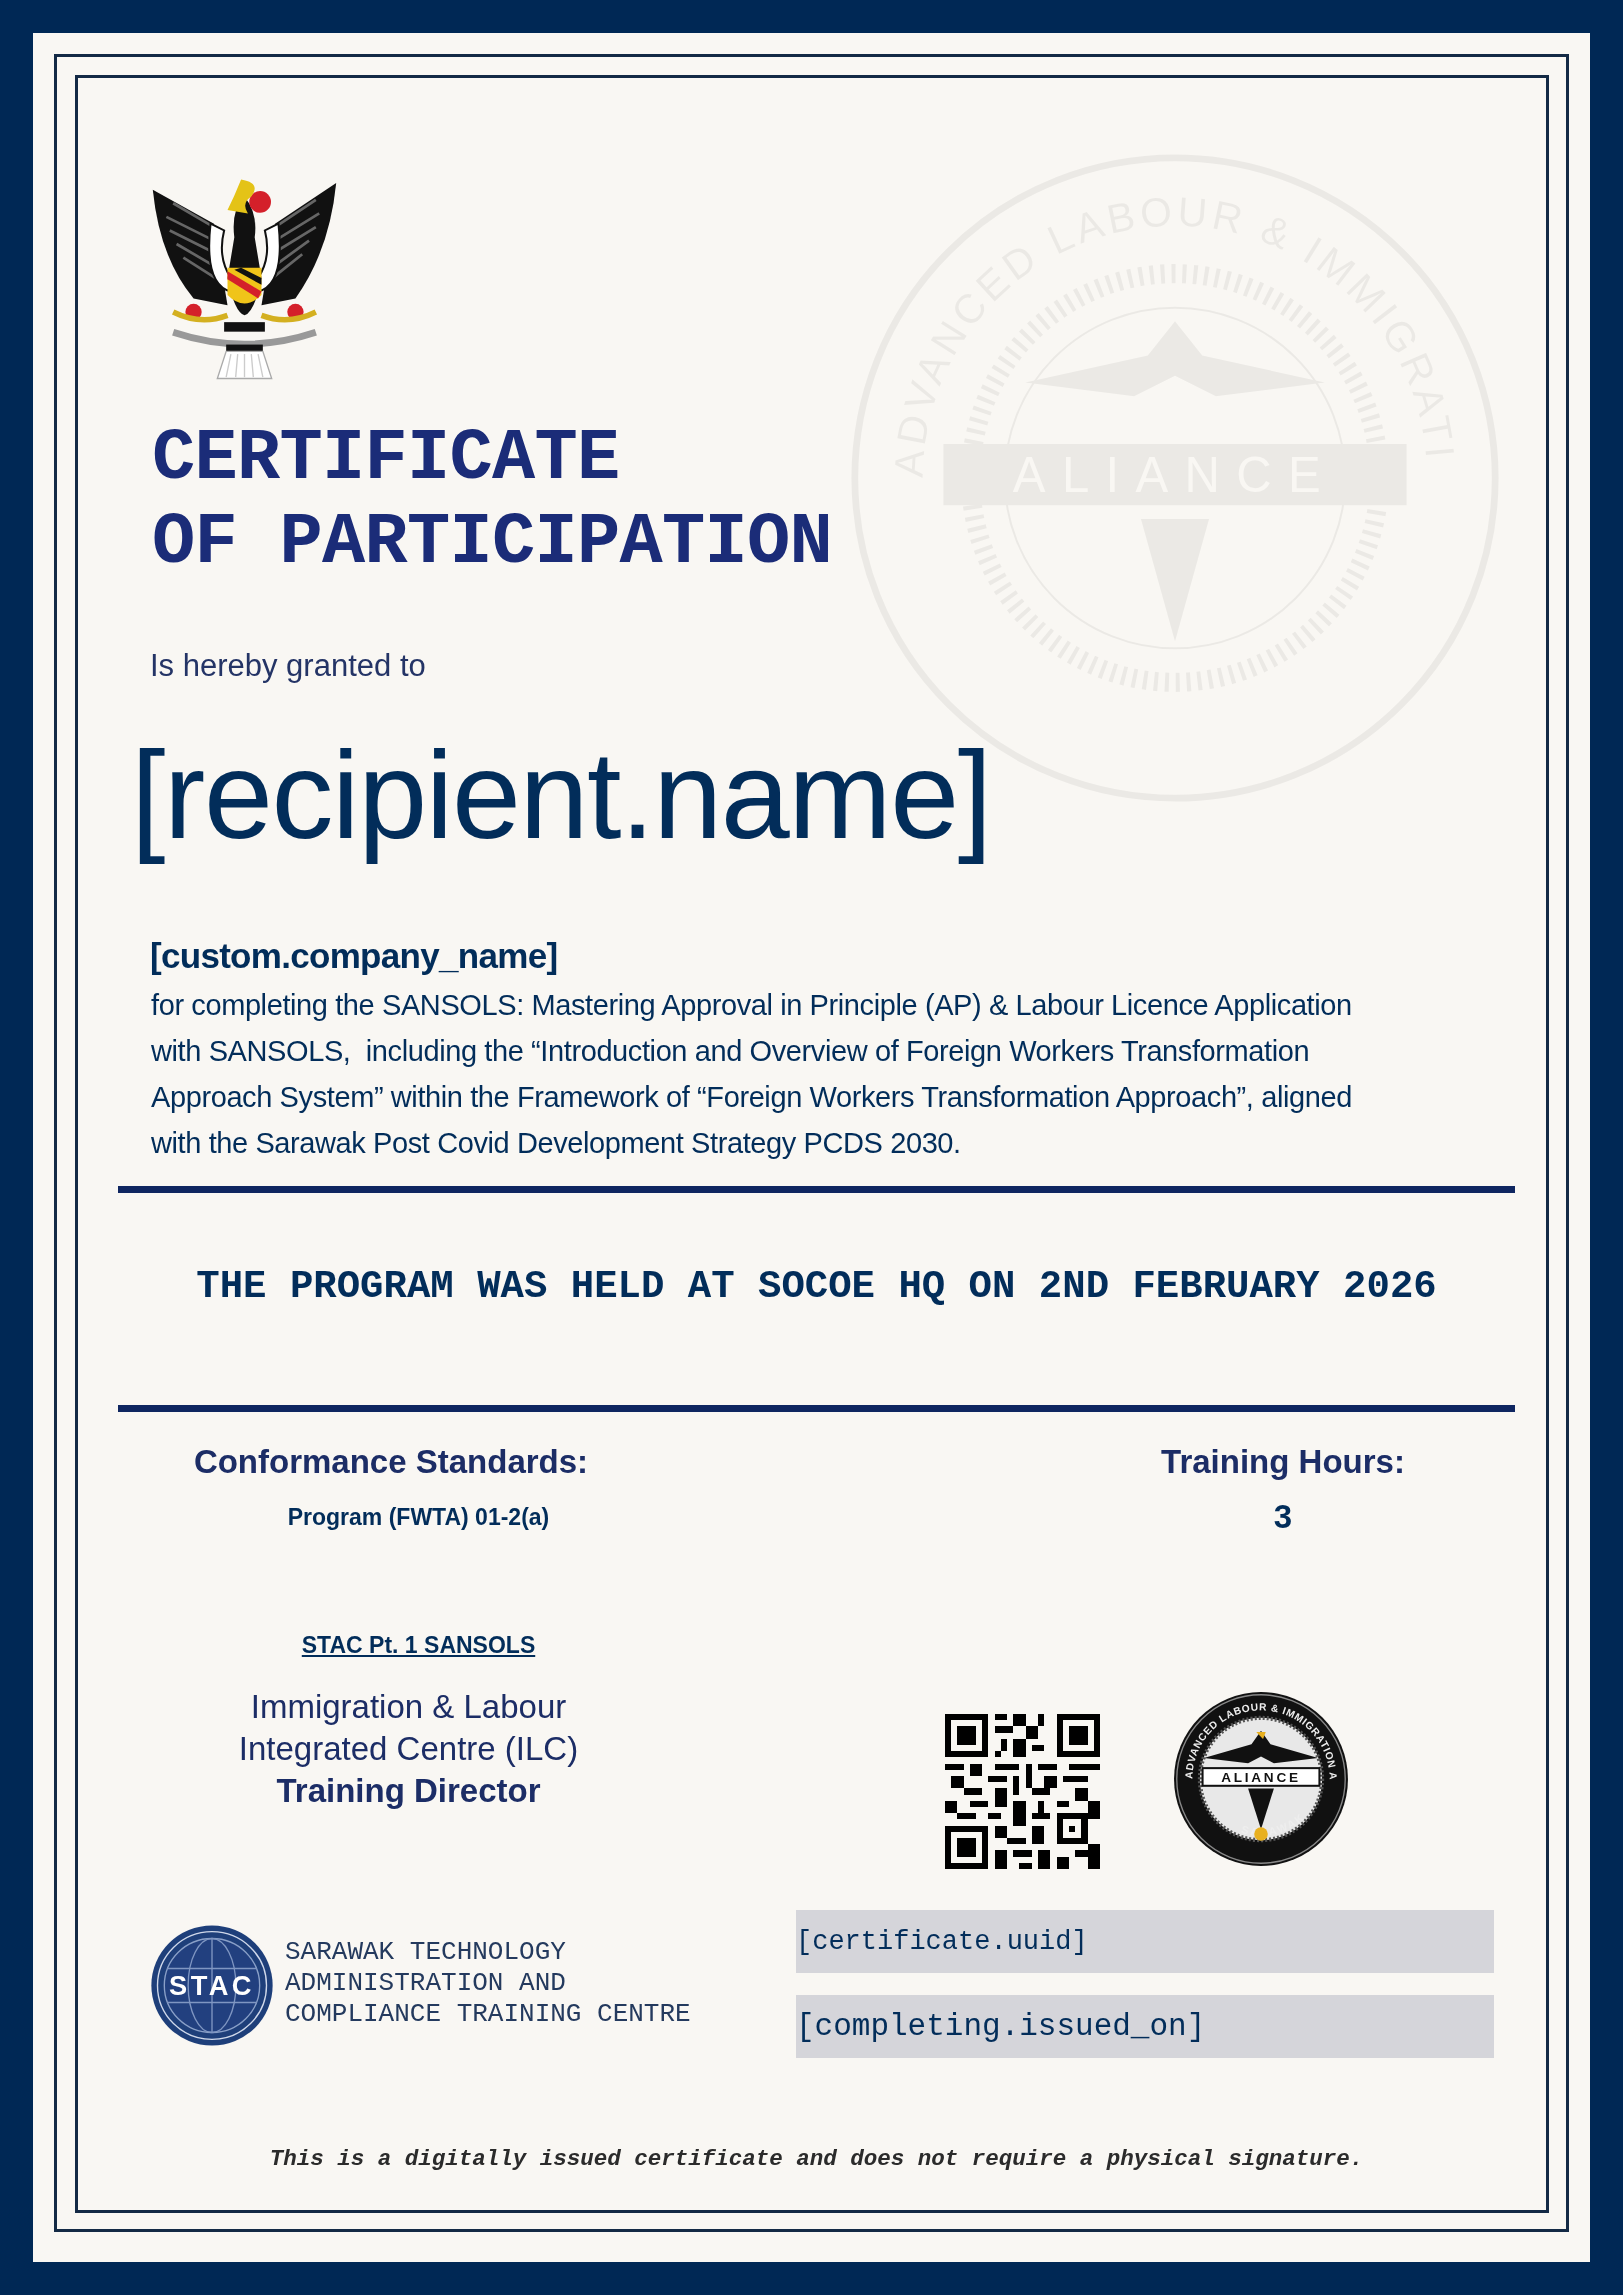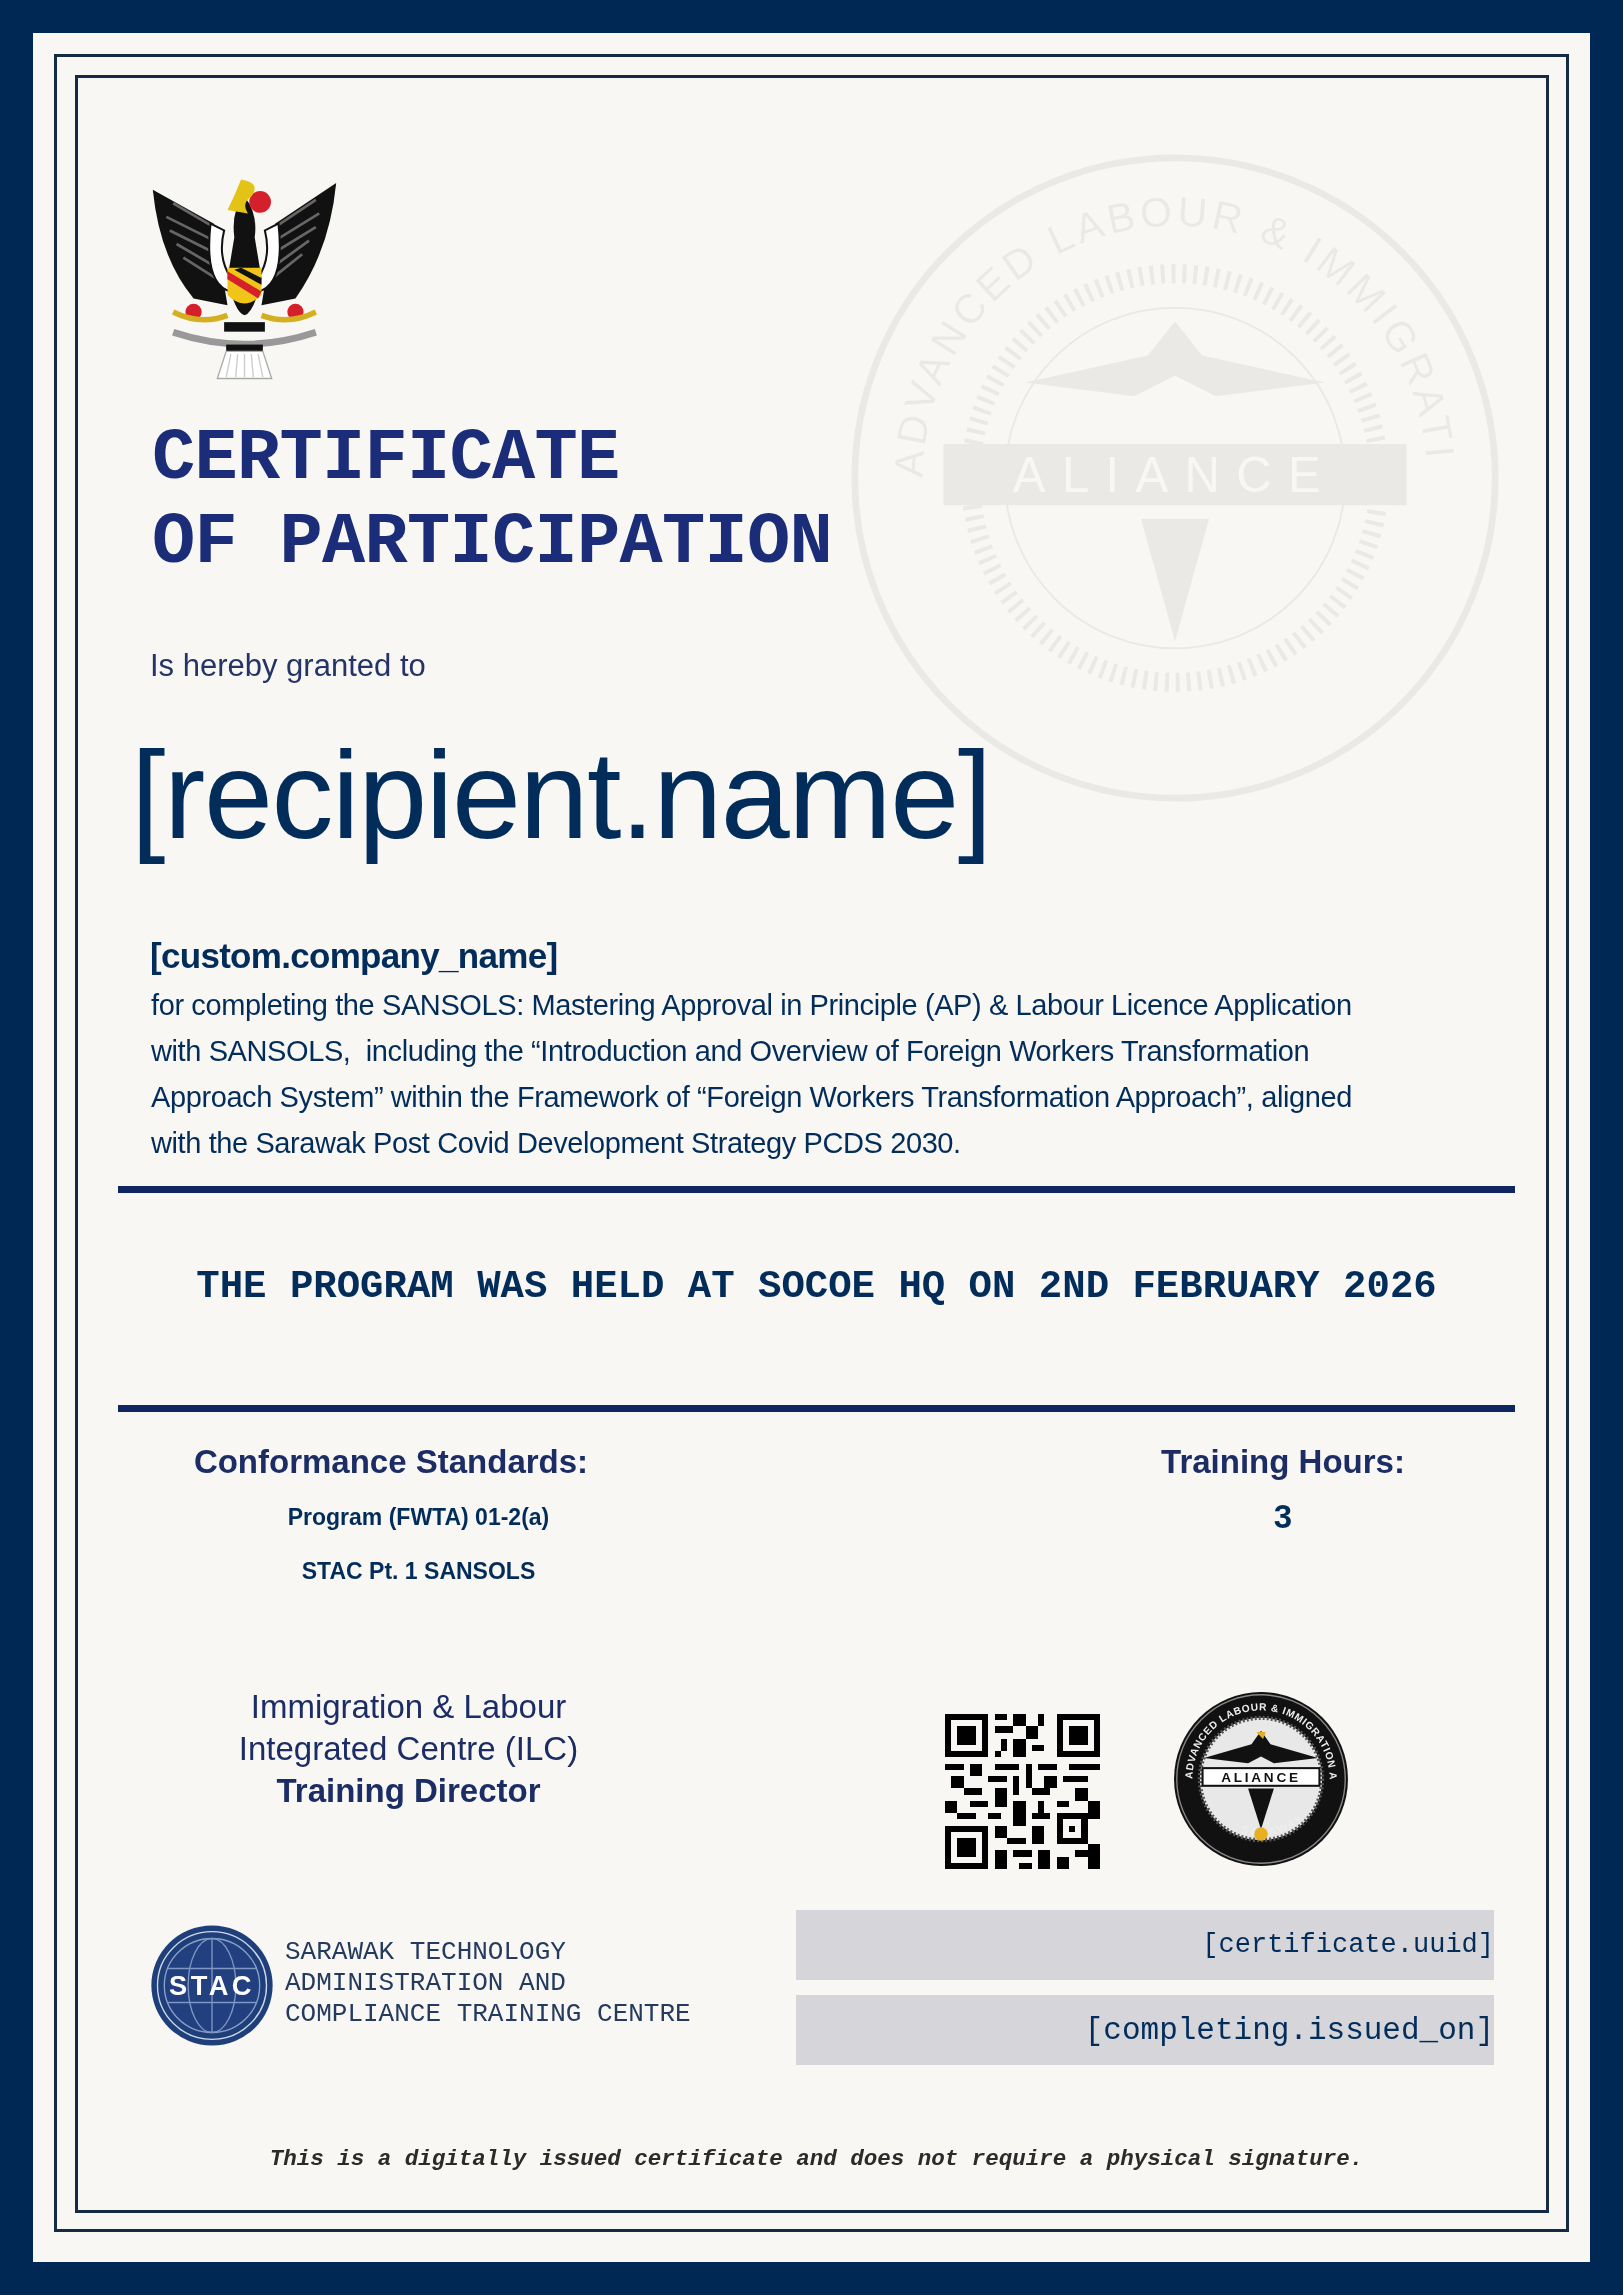--- a/index.html
+++ b/index.html
@@ -27,21 +27,21 @@
   .hours-val { left:1123px; top:1498px; width:320px; font-size:33px; font-weight:bold; color:#022d5a; }
 
   .ilc { left:170px; top:1686px; width:477px; font-size:33px; line-height:42px; color:#1c2d66; }
 
   .qr { left:945px; top:1714px; width:155px; height:155px; }
   .seal { left:1172px; top:1690px; width:178px; height:178px; }
 
   .stac-logo { left:150px; top:1924px; width:124px; height:123px; }
   .stac-text { left:285px; top:1937px; font-family:"Liberation Mono", monospace; font-size:26px; line-height:31px; color:#243a5e; white-space:pre; }
 
-  .meta-box { position:absolute; left:796px; width:698px; height:70px; background:#d5d5da; display:flex; align-items:center; justify-content:flex-end; font-family:"Liberation Mono", monospace; color:#022d5a; }
+  .meta-box { position:absolute; left:796px; width:698px; height:63px; background:#d5d5da; display:flex; align-items:center; justify-content:flex-start; font-family:"Liberation Mono", monospace; color:#022d5a; }
   .uuid { top:1910px; font-size:27px; }
   .issued { top:1995px; font-size:31px; }
 
   .footer { left:118px; top:2146px; width:1397px; text-align:center; font-family:"Liberation Mono", monospace; font-style:italic; font-weight:bold; font-size:22.5px; color:#2b2b2b; }
 </style>
 </head>
 <body>
 
 <div class="sheet"></div>
 <div class="frame-outer"></div>
@@ -98,21 +98,21 @@
   <div>Approach System” within the Framework of “Foreign Workers Transformation Approach”, aligned</div>
   <div>with the Sarawak Post Covid Development Strategy PCDS 2030.</div>
 </div>
 
 <div class="sep" style="top:1186px;"></div>
 <div class="abs held">THE PROGRAM WAS HELD AT SOCOE HQ ON 2ND FEBRUARY 2026</div>
 <div class="sep" style="top:1405px;"></div>
 
 <div class="abs conf-label center-col">Conformance Standards:</div>
 <div class="abs conf-val center-col" style="top:1504px;width:497px;">Program (FWTA) 01-2(a)</div>
-<div class="abs conf-val center-col" style="top:1558px;width:497px;">STAC Pt. 1 SANSOLS</div>
+<div class="abs conf-val center-col" style="top:1632px;width:497px;text-decoration:underline;">STAC Pt. 1 SANSOLS</div>
 
 <div class="abs hours-label center-col">Training Hours:</div>
 <div class="abs hours-val center-col">3</div>
 
 <div class="abs ilc center-col">
   <div>Immigration &amp; Labour</div>
   <div>Integrated Centre (ILC)</div>
   <div style="font-weight:bold;">Training Director</div>
 </div>
 

